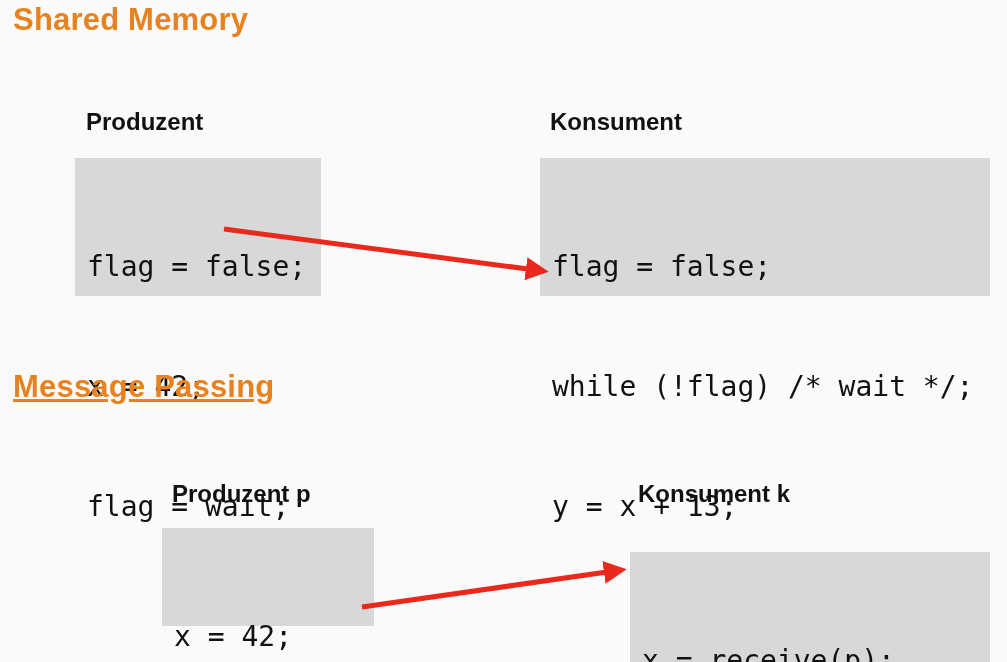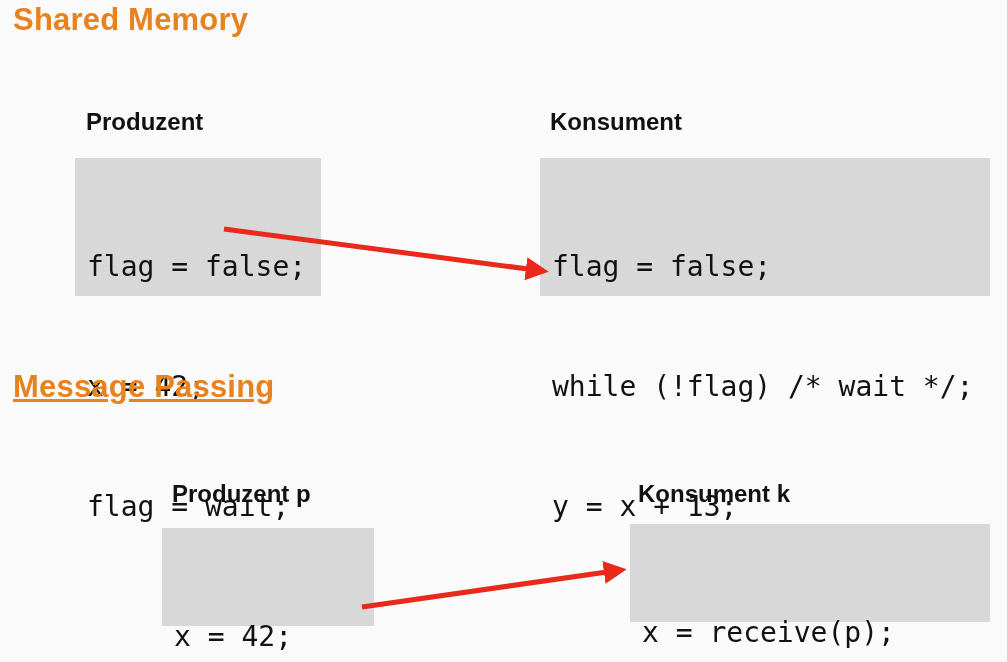--- a/index.html
+++ b/index.html
@@ -77,21 +77,21 @@
 
   <div class="block-label" style="left:172px; top:480px;">Produzent p</div>
 
   <div class="code-block" style="left:162px; top:528px; width:212px; height:98px;">
     <div>x = 42;</div>
     
   </div>
 
   <div class="block-label" style="left:638px; top:480px;">Konsument k</div>
 
-  <div class="code-block" style="left:630px; top:524px; width:360px; height:98px;">
+  <div class="code-block" style="left:630px; top:552px; width:360px; height:110px;">
     <div>x = receive(p);</div>
     
   </div>
 
   <svg class="arrow-layer" width="1007" height="662" viewBox="0 0 1007 662">
     <defs>
       <marker id="arrowhead" viewBox="0 0 10 10" refX="7.5" refY="5" markerWidth="4.6" markerHeight="4.6" orient="auto">
         <path d="M 0 0 L 10 5 L 0 10 z" class="arrow-fill"></path>
       </marker>
     </defs>

